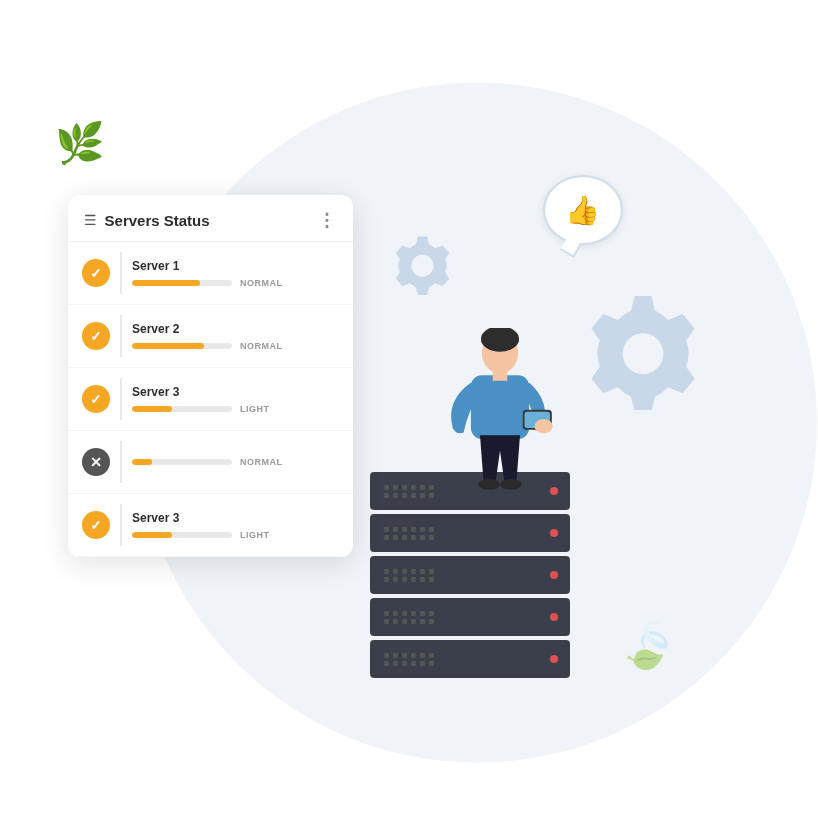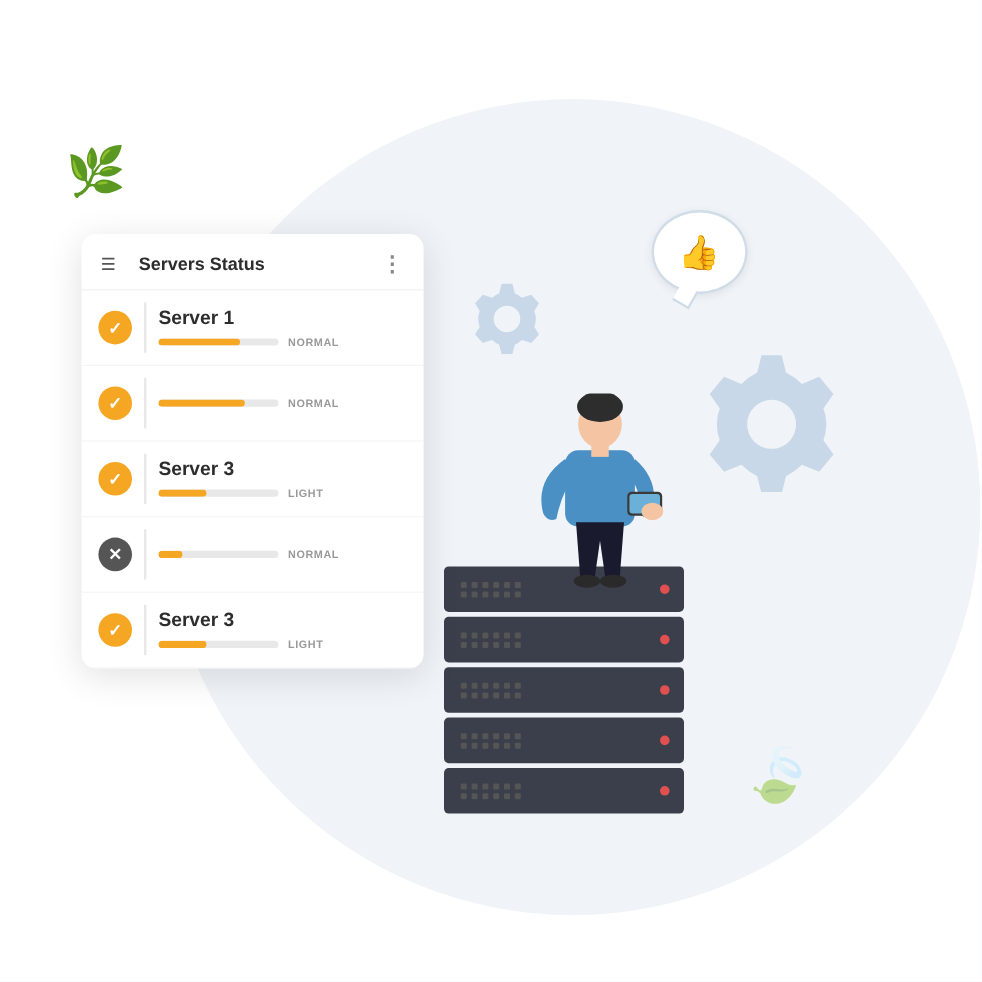--- a/index.html
+++ b/index.html
@@ -178,21 +178,20 @@
     .card-title-area {
       display: flex;
       align-items: center;
       gap: 8px;
     }
 
     .card-title {
       font-size: 15px;
       font-weight: 600;
       color: #2d2d2d;
-      margin-left: 11px;
     }
 
     .menu-icon {
       color: #555;
       font-size: 14px;
       cursor: pointer;
     }
 
     .dots-icon {
       font-size: 18px;
@@ -237,21 +236,21 @@
       height: 42px;
       background: #e8e8e8;
       flex-shrink: 0;
     }
 
     .server-info {
       flex: 1;
     }
 
     .server-name {
-      font-size: 16px;
+      font-size: 12px;
       font-weight: 600;
       color: #2d2d2d;
       margin-bottom: 5px;
     }
 
     .progress-area {
       display: flex;
       align-items: center;
       gap: 8px;
     }
@@ -429,20 +428,21 @@
           <span class="status-label">NORMAL</span>
         </div>
       </div>
     </div>
       <div class="server-row">
       <div class="status-icon ok">
         ✓
       </div>
       <div class="divider"></div>
       <div class="server-info">
+        <div class="server-name">Server 2</div>
         <div class="progress-area">
           <div class="progress-bar-bg">
             <div class="progress-bar-fill" style="width: 72%;"></div>
           </div>
           <span class="status-label">NORMAL</span>
         </div>
       </div>
     </div>
       <div class="server-row">
       <div class="status-icon ok">

